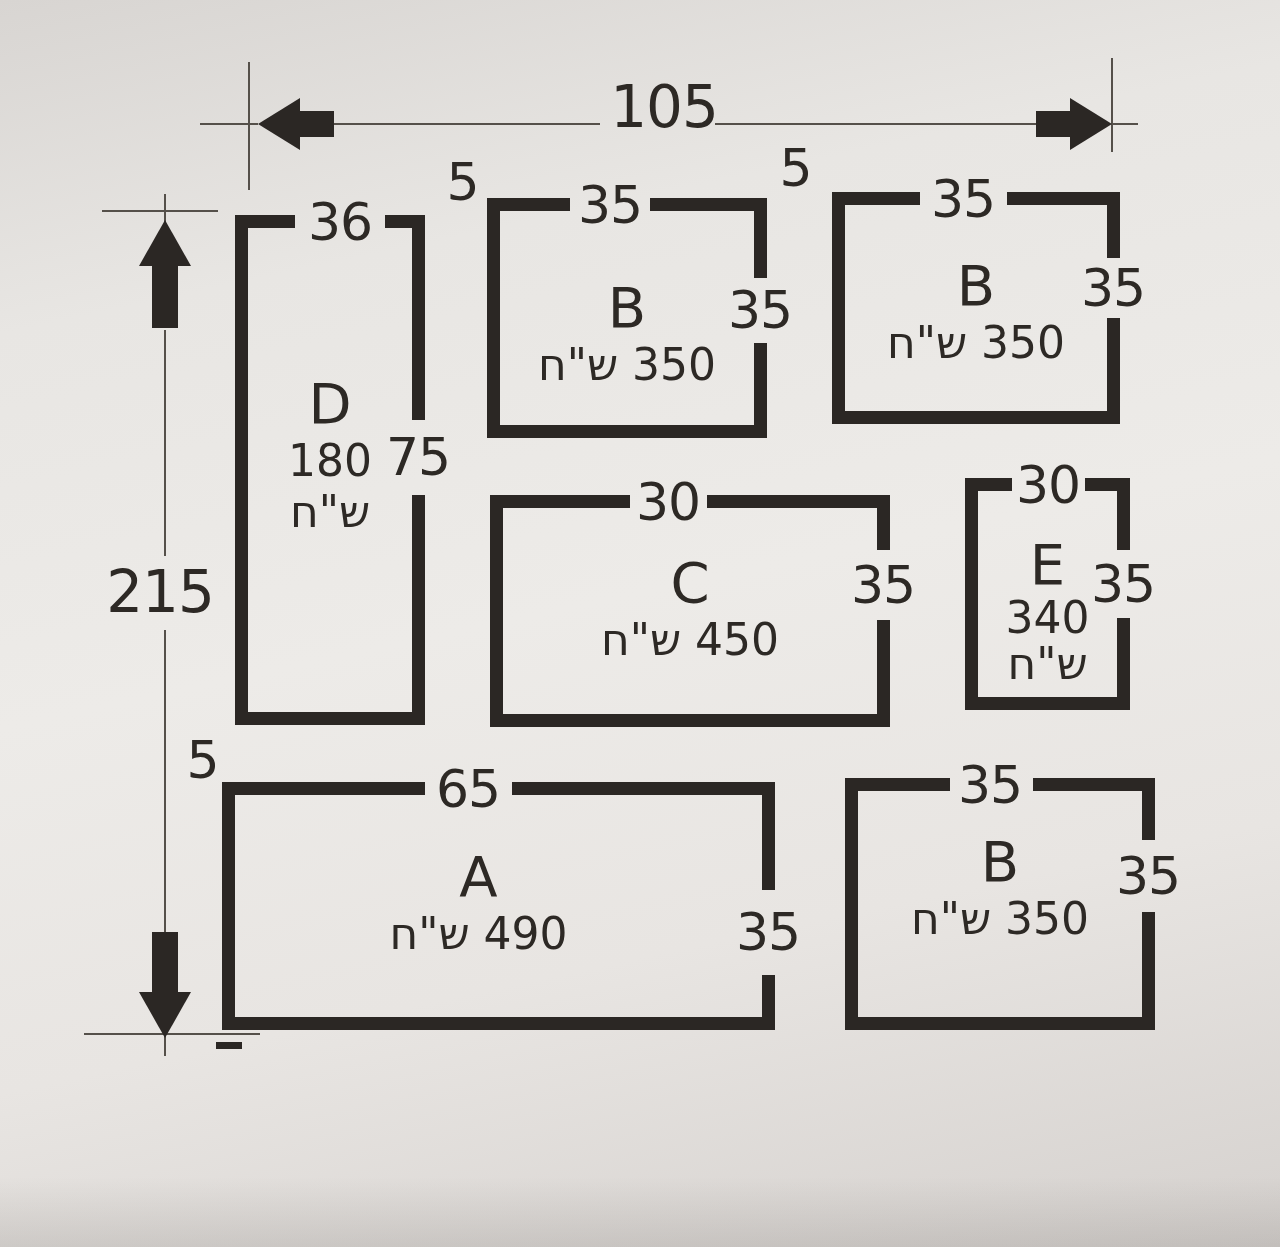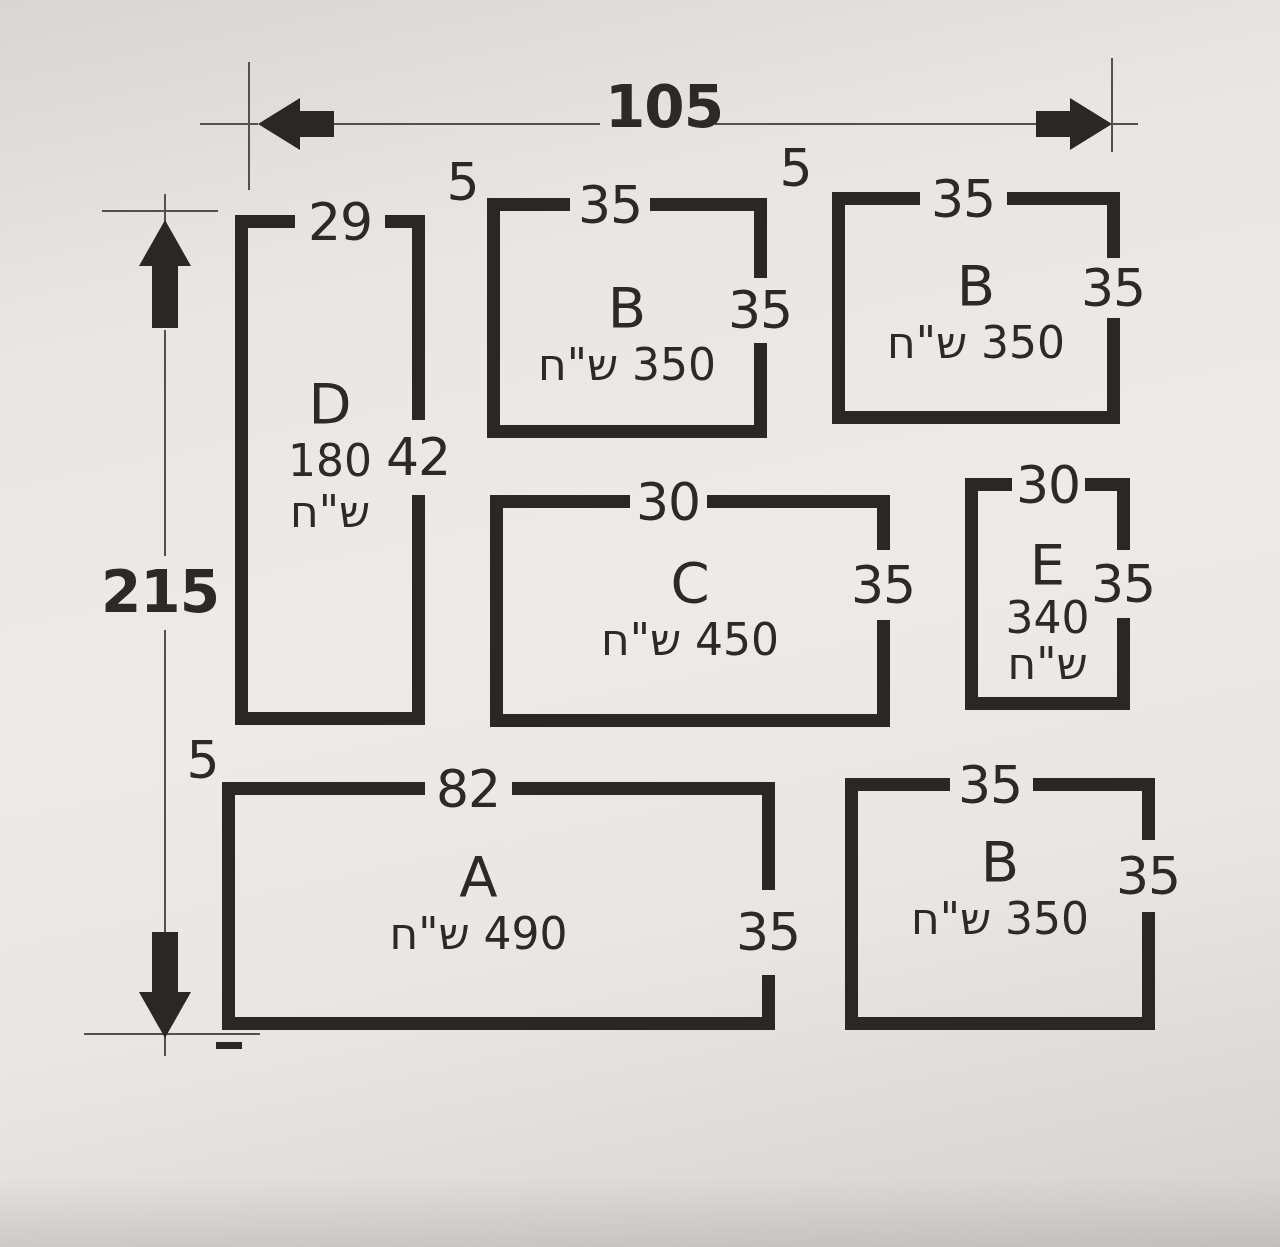--- a/index.html
+++ b/index.html
@@ -15,21 +15,21 @@
   .wall.right{right:0;width:13px;}
   .wall.bottom{left:0;right:0;bottom:0;height:13px;}
   .thin{position:absolute;background:#55504a;}
   .thin.h{height:2px;}
   .thin.v{width:2px;}
   .dim{position:absolute;font-size:52px;letter-spacing:-1px;white-space:nowrap;
     transform:translate(-50%,-50%);}
   .dim-top{top:7px;}
   .dim-side{left:100%;margin-left:-7px;}
   .big-dim{position:absolute;font-size:58px;letter-spacing:-1px;white-space:nowrap;
-    transform:translate(-50%,-50%);font-weight:bold;}
+    transform:translate(-50%,-50%);}
   .gap5{position:absolute;font-size:52px;transform:translate(-50%,-50%);}
   .plot-center{position:absolute;left:50%;transform:translateX(-50%);
     text-align:center;line-height:1.15;white-space:nowrap;}
   .letter{font-size:56px;}
   .price{font-size:44px;direction:rtl;}
   .tri{position:absolute;width:0;height:0;}
   .arr-rect{position:absolute;background:#2b2724;}
 </style>
 </head>
 <body>
@@ -78,22 +78,22 @@
 
   <div class="arr-rect" style="left:216px;top:1042px;width:26px;height:7px"></div>
 
   <div class="plot" style="left:235px;top:215px;width:190px;height:510px">
     <div class="wall top" style="left:0;width:60px"></div>
     <div class="wall top" style="left:150px;width:40px"></div>
     <div class="wall left"></div>
     <div class="wall bottom"></div>
     <div class="wall right" style="top:0;height:205px"></div>
     <div class="wall right" style="top:280px;height:230px"></div>
-    <div class="dim dim-top" style="left:105px">29</div>
-    <div class="dim dim-side" style="top:242px">42</div>
+    <div class="dim dim-top" style="left:105px">36</div>
+    <div class="dim dim-side" style="top:242px">75</div>
     <div class="plot-center" style="top:157px">
       <div class="letter">D</div>
       <div class="price">180</div>
       <div class="price">ש"ח</div>
     </div>
   </div>
 
   <div class="plot" style="left:487px;top:198px;width:280px;height:240px">
     <div class="wall top" style="left:0;width:83px"></div>
     <div class="wall top" style="left:163px;width:117px"></div>
@@ -155,21 +155,21 @@
     </div>
   </div>
 
   <div class="plot" style="left:222px;top:782px;width:553px;height:248px">
     <div class="wall top" style="left:0;width:203px"></div>
     <div class="wall top" style="left:290px;width:263px"></div>
     <div class="wall left"></div>
     <div class="wall bottom"></div>
     <div class="wall right" style="top:0;height:108px"></div>
     <div class="wall right" style="top:193px;height:55px"></div>
-    <div class="dim dim-top" style="left:246px">82</div>
+    <div class="dim dim-top" style="left:246px">65</div>
     <div class="dim dim-side" style="top:150px">35</div>
     <div class="plot-center" style="top:63px;left:calc(50% - 20px)">
       <div class="letter">A</div>
       <div class="price">490 ש"ח</div>
     </div>
   </div>
 
   <div class="plot" style="left:845px;top:778px;width:310px;height:252px">
     <div class="wall top" style="left:0;width:105px"></div>
     <div class="wall top" style="left:188px;width:122px"></div>

